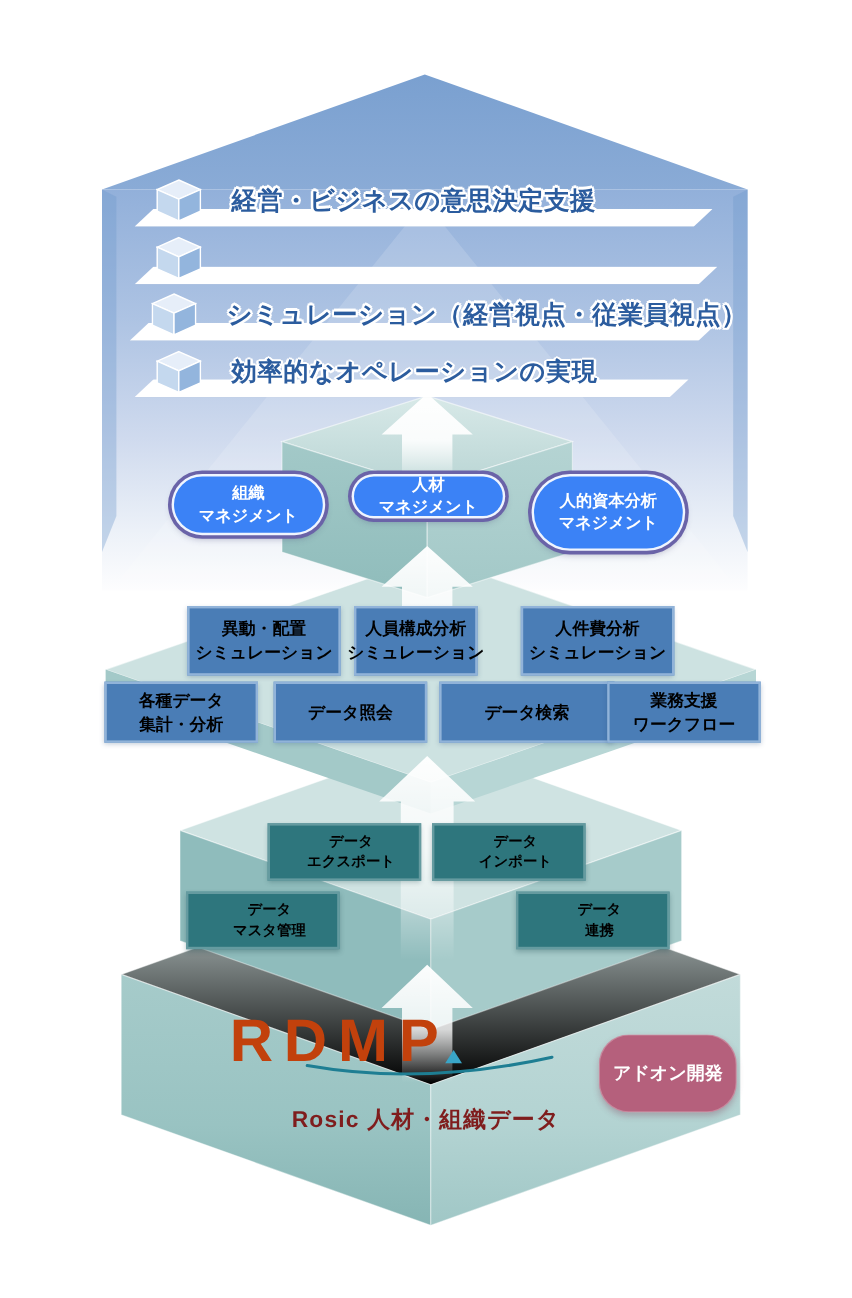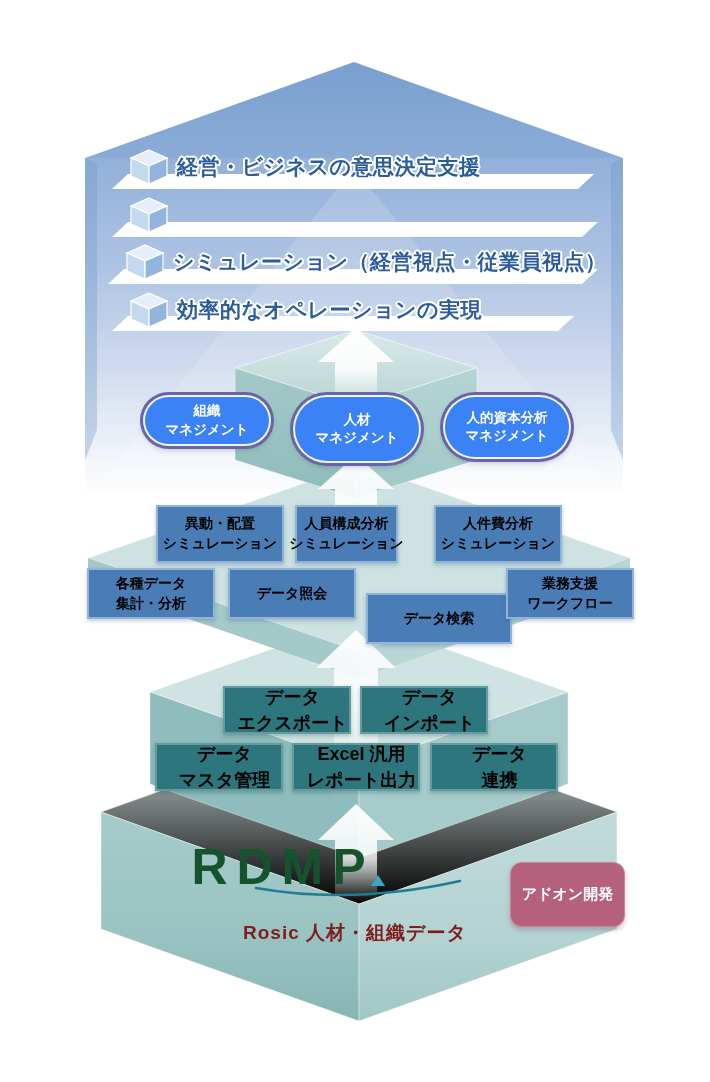--- a/index.html
+++ b/index.html
@@ -7,58 +7,58 @@
     position:relative;width:710px;height:1082px;margin:0 auto;background:#ffffff;
     overflow:hidden;font-family:"Liberation Sans","DejaVu Sans",sans-serif;
   }
   #bgsvg{position:absolute;left:0;top:0;width:710px;height:1082px;}
   
   .goal-band{
     position:absolute;background:#ffffff;
     clip-path:polygon(16px 0,100% 0,calc(100% - 16px) 100%,0 100%);
     filter:drop-shadow(0 2px 1px rgba(90,110,145,.28));
   }
-  .goal-row{position:absolute;display:flex;align-items:center;gap:9px;height:42px;}
+  .goal-row{position:absolute;display:flex;align-items:center;gap:25px;height:42px;}
   .goal-text{
     font-size:21px;font-weight:bold;color:#2b5c9e;white-space:nowrap;letter-spacing:.5px;
     text-shadow:-2px 0 0 #fff,2px 0 0 #fff,0 -2px 0 #fff,0 2px 0 #fff,
                 -1.5px -1.5px 0 #fff,1.5px 1.5px 0 #fff,-1.5px 1.5px 0 #fff,1.5px -1.5px 0 #fff;
   }
   
   .box{
     position:absolute;display:flex;flex-direction:column;align-items:center;justify-content:center;
     text-align:center;color:#000000;font-weight:bold;box-sizing:border-box;
   }
   .box .l{display:block;white-space:nowrap;}
   .box .l:empty{display:none;}
   .app-box{
     background:#4a7db6;border:2px solid rgba(170,198,228,.75);
     font-size:14px;line-height:1.4;box-shadow:0 2px 4px rgba(45,80,120,.28);
   }
   .pf-box{
     background:#2e767d;border:2px solid rgba(130,175,180,.65);
-    font-size:18px;line-height:1.45;box-shadow:0 2px 4px rgba(25,70,75,.3);padding-left:11px;
+    font-size:12px;line-height:1.45;box-shadow:0 2px 4px rgba(25,70,75,.3);padding-left:11px;
   }
   .pill{
     position:absolute;display:flex;flex-direction:column;align-items:center;justify-content:center;
     text-align:center;color:#fff;font-weight:bold;font-size:13.5px;line-height:1.35;
     background:#3b82f6;border:2px solid rgba(255,255,255,.92);border-radius:999px;
     box-sizing:border-box;box-shadow:0 0 0 3px #6a63a8,0 3px 6px rgba(60,60,110,.35);
   }
   
   .logo-text{
     position:absolute;left:0;width:566px;top:842px;text-align:center;
-    font-size:50px;font-weight:800;letter-spacing:9px;color:#14532d;line-height:1;
+    font-size:50px;font-weight:800;letter-spacing:9px;color:#c2410c;line-height:1;
   }
   .base-sub{
     position:absolute;left:0;width:710px;text-align:center;
     font-size:19px;font-weight:bold;color:#7f1d1d;letter-spacing:1px;white-space:nowrap;
   }
   .addon{
-    position:absolute;left:510px;top:862px;width:115px;height:65px;border-radius:12px;
+    position:absolute;left:499px;top:862px;width:115px;height:65px;border-radius:25px;
     background:#b5607c;display:flex;align-items:center;justify-content:center;
     color:#fff;font-weight:bold;font-size:15px;box-shadow:0 3px 5px rgba(120,50,75,.3);
     border:1px solid rgba(255,255,255,.25);box-sizing:border-box;white-space:nowrap;
   }
 </style>
 </head>
 <body>
 
 <div id="stage">
 
@@ -199,21 +199,21 @@
       <polygon points="1,9 19,17 19,35 1,27" fill="#c4d8ee" stroke="#fff" stroke-width="1.2"></polygon>
       <polygon points="37,9 19,17 19,35 37,27" fill="#93b5dd" stroke="#fff" stroke-width="1.2"></polygon>
     </svg>
     <span class="goal-text">効率的なオペレーションの実現</span>
   </div>
 
   <div class="pill" style="left:143px;top:395px;width:128px;height:51px">
     <span class="l">組織</span>
     <span class="l">マネジメント</span>
   </div>
-  <div class="pill" style="left:293px;top:395px;width:128px;height:68px">
+  <div class="pill" style="left:293px;top:395px;width:128px;height:37px">
     <span class="l">人材</span>
     <span class="l">マネジメント</span>
   </div>
   <div class="pill" style="left:443px;top:395px;width:128px;height:64px">
     <span class="l">人的資本分析</span>
     <span class="l">マネジメント</span>
   </div>
 
   <div class="box app-box" style="left:156px;top:505px;width:128px;height:58px">
     <span class="l">異動・配置</span>
@@ -229,44 +229,40 @@
   </div>
 
   <div class="box app-box" style="left:87px;top:568px;width:128px;height:51px">
     <span class="l">各種データ</span>
     <span class="l">集計・分析</span>
   </div>
   <div class="box app-box" style="left:228px;top:568px;width:128px;height:51px">
     <span class="l">データ照会</span>
 
   </div>
-  <div class="box app-box" style="left:366px;top:593px;width:146px;height:51px">
+  <div class="box app-box" style="left:366px;top:568px;width:146px;height:51px">
     <span class="l">データ検索</span>
 
   </div>
   <div class="box app-box" style="left:506px;top:568px;width:128px;height:51px">
     <span class="l">業務支援</span>
     <span class="l">ワークフロー</span>
   </div>
 
   <div class="box pf-box" style="left:223px;top:686px;width:128px;height:48px">
     <span class="l">データ</span>
     <span class="l">エクスポート</span>
   </div>
   <div class="box pf-box" style="left:360px;top:686px;width:128px;height:48px">
     <span class="l">データ</span>
     <span class="l">インポート</span>
   </div>
   <div class="box pf-box" style="left:155px;top:743px;width:128px;height:48px">
     <span class="l">データ</span>
     <span class="l">マスタ管理</span>
-  </div>
-  <div class="box pf-box" style="left:292px;top:743px;width:128px;height:48px">
-    <span class="l">Excel 汎用</span>
-    <span class="l">レポート出力</span>
   </div>
   <div class="box pf-box" style="left:430px;top:743px;width:128px;height:48px">
     <span class="l">データ</span>
     <span class="l">連携</span>
   </div>
 
   <div class="logo-text">RDMP</div>
   <div class="base-sub" style="top:920px">Rosic 人材・組織データ</div>
   <div class="addon">
     <span>アドオン開発</span>

